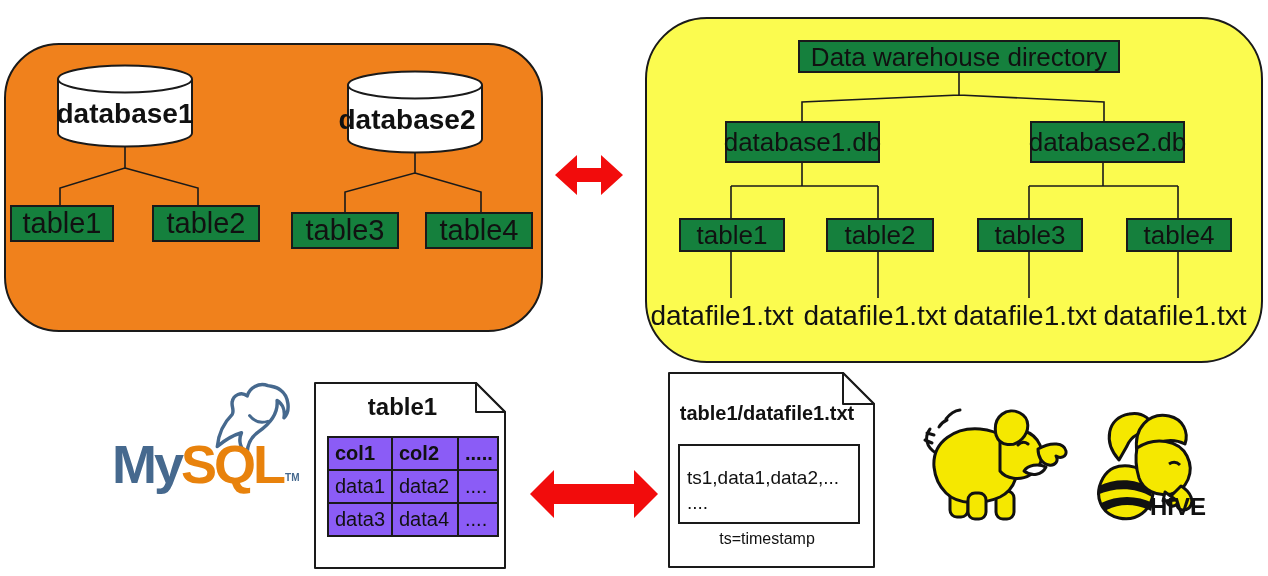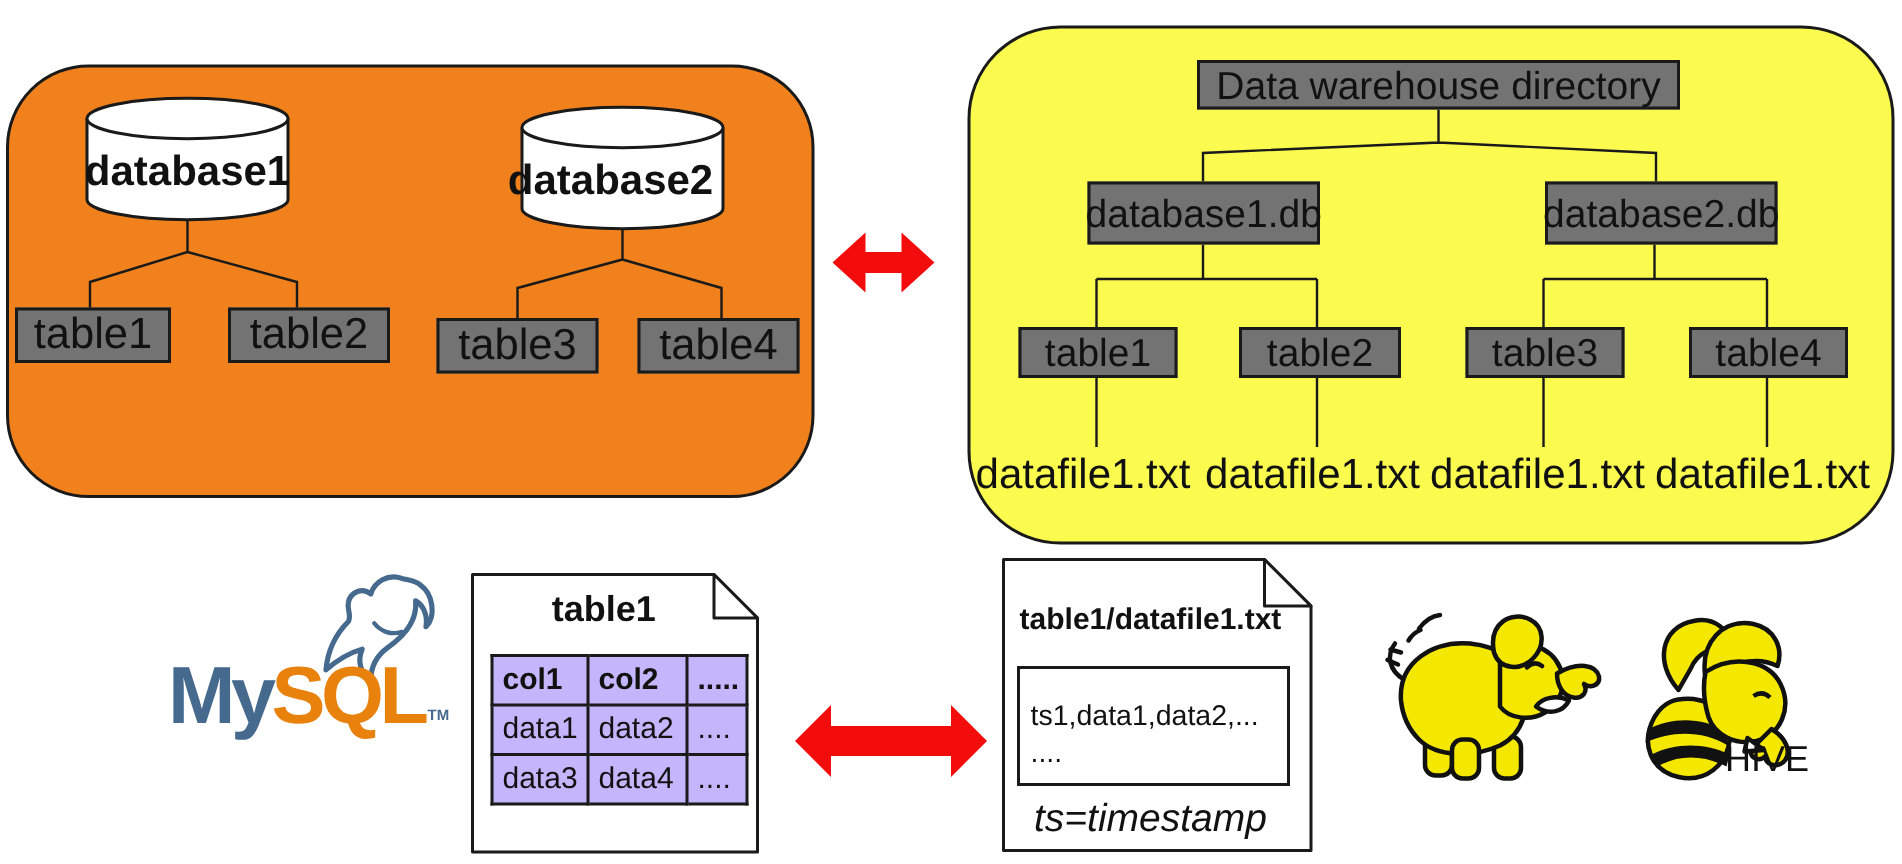--- a/index.html
+++ b/index.html
@@ -5,47 +5,47 @@
   html,body{margin:0;padding:0;background:#fff;}
   .stage{
     position:relative;width:1268px;height:576px;overflow:hidden;
     font-family:"Liberation Sans",sans-serif;color:#111;background:#fff;
   }
   .panel{position:absolute;border:2px solid #1a1a1a;}
   .panel.orange{left:4px;top:43px;width:535px;height:285px;border-radius:55px;background:var(--panel-orange);}
   .panel.yellow{left:645px;top:17px;width:614px;height:342px;border-radius:62px;background:var(--panel-yellow);}
   svg.layer{position:absolute;left:0;top:0;}
   .box{
-    position:absolute;background:#737373;border:2px solid #1a1a1a;
+    position:absolute;background:#15803d;border:2px solid #1a1a1a;
     display:flex;align-items:center;justify-content:center;white-space:nowrap;line-height:1;
   }
   .cyl-label{position:absolute;display:flex;align-items:center;justify-content:center;
     font-size:28px;white-space:nowrap;font-weight:bold;}
   .obox{font-size:29px;}
   .ybox{font-size:26px;}
   .dbbox{font-size:26px;}
   .dwd{font-size:26px;}
   .datafile{position:absolute;text-align:center;font-size:28px;white-space:nowrap;}
   .mysql-wordmark{position:absolute;left:112px;top:437px;font-size:54px;font-weight:bold;
     letter-spacing:-3px;white-space:nowrap;line-height:1;}
   .mysql-wordmark .my{color:var(--mysql-blue);}
   .mysql-wordmark .sql{color:var(--mysql-orange);}
   .mysql-wordmark .tm{font-size:10px;letter-spacing:0;color:var(--mysql-blue);position:relative;top:-2px;left:2px;}
   .doc-title{position:absolute;text-align:center;font-weight:bold;white-space:nowrap;}
   .doc1-title{left:315px;top:393px;width:175px;font-size:24px;}
   .doc2-title{left:668px;top:402px;width:198px;font-size:20px;}
   table.mini{position:absolute;left:327px;top:436px;border-collapse:collapse;}
   table.mini td{border:2px solid #1a1a1a;font-size:20px;padding:0 0 0 6px;height:31px;
-    vertical-align:middle;background:#c4b5fd;}
+    vertical-align:middle;background:#8b5cf6;}
   table.mini tr.hdr td{font-weight:bold;}
   td.c1{width:56px;} td.c2{width:58px;} td.c3{width:32px;}
   .file-lines{position:absolute;left:678px;top:444px;width:182px;height:80px;
     border:2px solid #1a1a1a;font-size:19px;line-height:25px;padding:19px 0 0 7px;box-sizing:border-box;}
-  .file-note{position:absolute;left:668px;top:530px;width:198px;text-align:center;font-size:26px;font-style:italic;}
-  .hive-label{position:absolute;left:1150px;top:493px;width:75px;font-size:24px;font-weight:400;
+  .file-note{position:absolute;left:668px;top:530px;width:198px;text-align:center;font-size:16px;}
+  .hive-label{position:absolute;left:1150px;top:493px;width:75px;font-size:24px;font-weight:700;
     letter-spacing:0px;color:#111;}
 </style>
 </head>
 <body>
 
 <div class="stage">
 
   <div class="panel orange"></div>
   <div class="panel yellow"></div>
 

